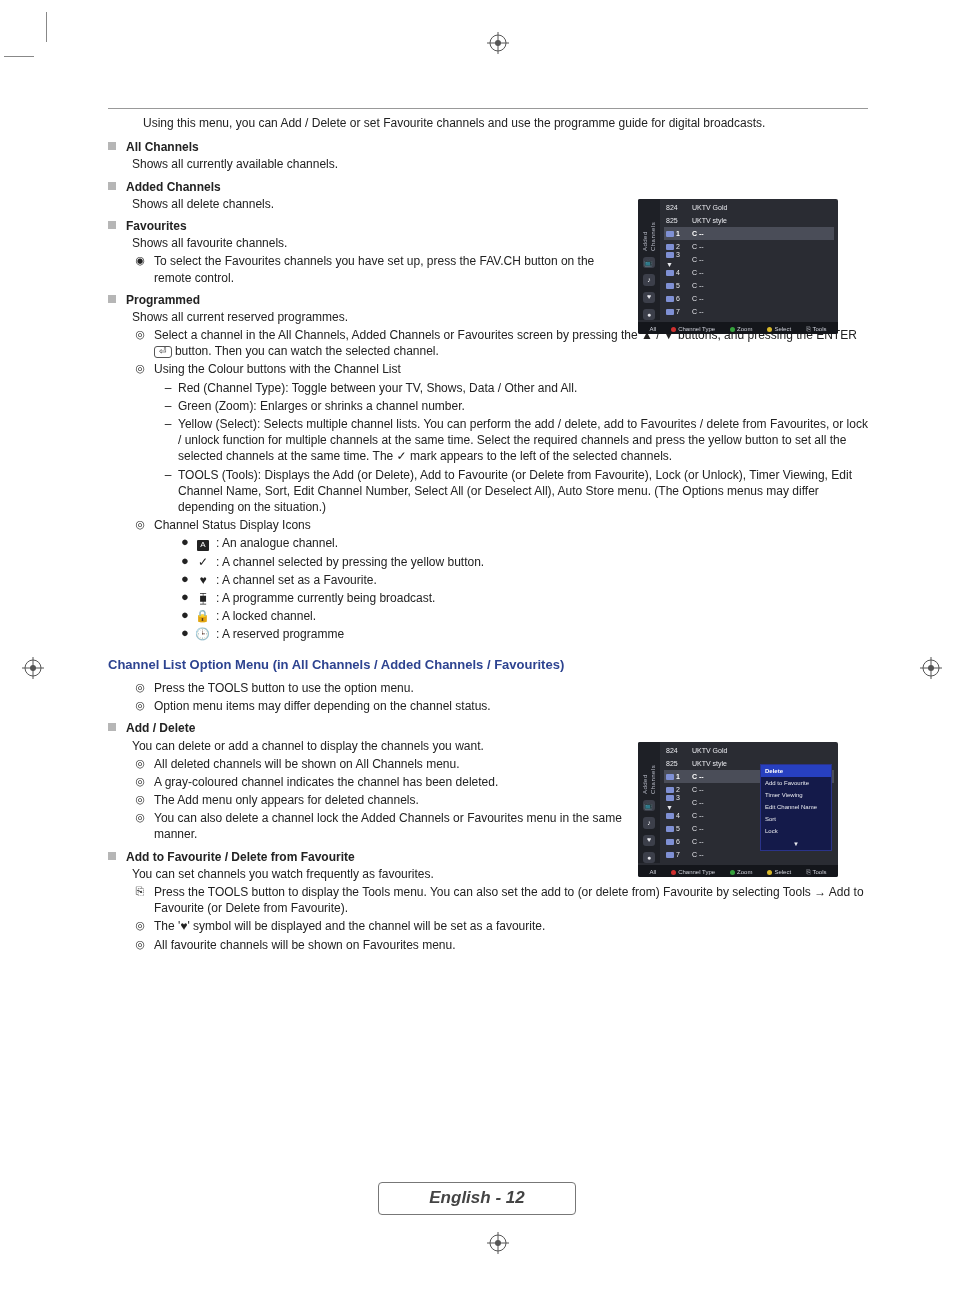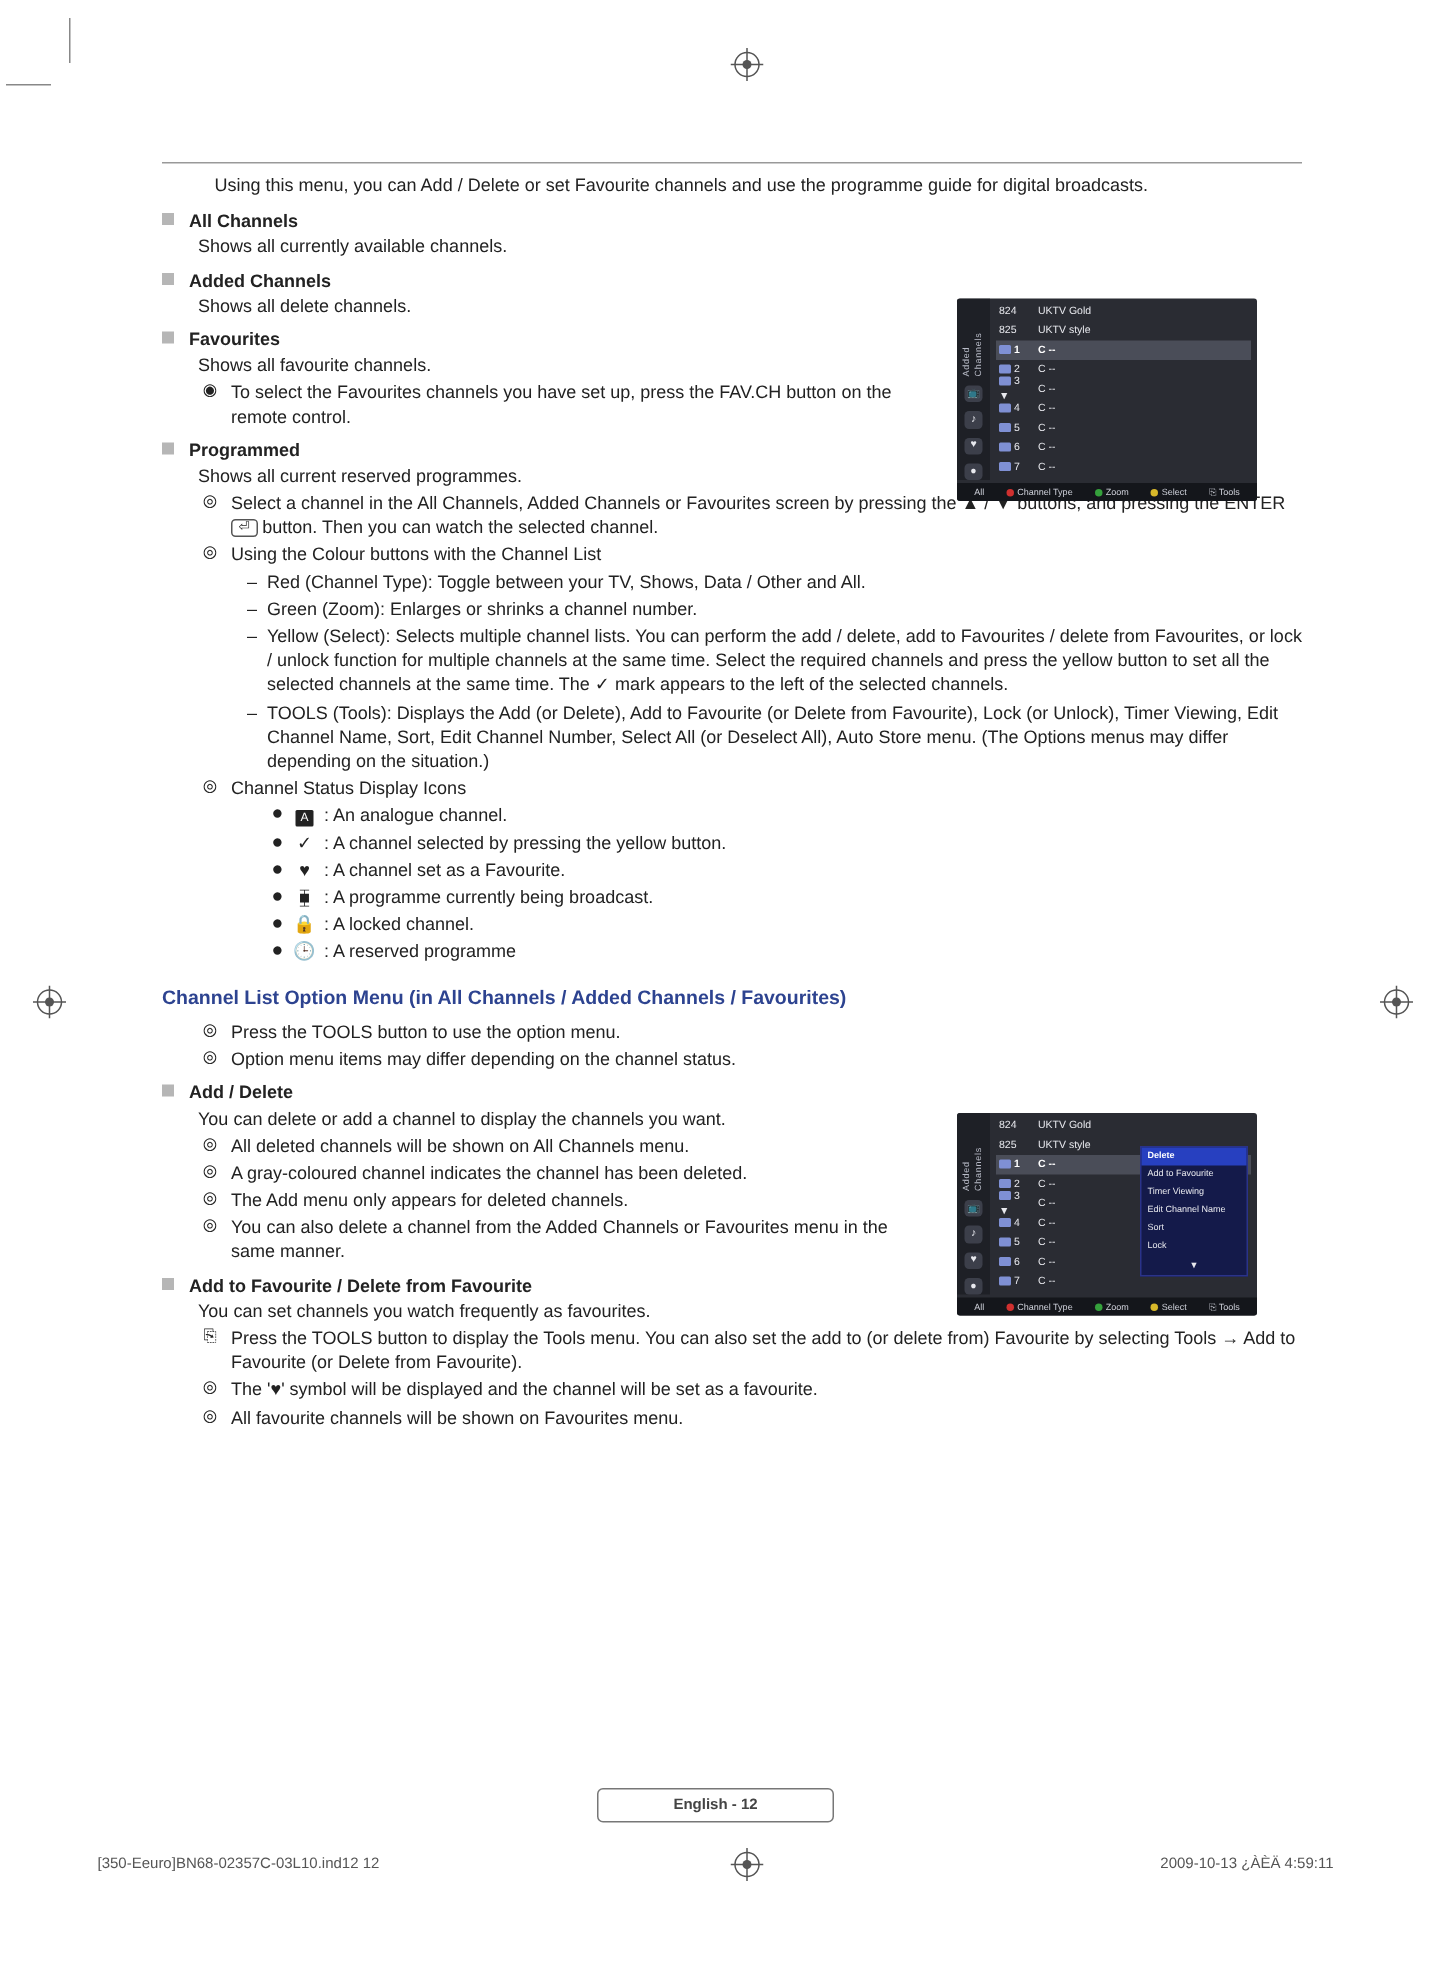--- a/index.html
+++ b/index.html
@@ -150,23 +150,24 @@
   .pagenum {
     position: absolute;
     left: 0; right: 0;
     bottom: 60px;
     display: flex; justify-content: center;
   }
   .pagenum .box {
     border: 1px solid #777;
     border-radius: 4px;
     padding: 4px 50px;
-    font-size: 10px;
+    font-size: 17px;
     font-weight: bold;
     color: #444;
+    font-style: italic;
   }
   .foot {
     position: absolute;
     left: 25px; right: 25px;
     bottom: 26px;
     display: flex; justify-content: space-between;
     font-size: 10px;
     color: #555;
   }
 
@@ -354,21 +355,21 @@
     <div class="note-line">
         <div class="icon">◎</div>
         <div class="txt">A gray-coloured channel indicates the channel has been deleted.</div>
       </div>
     <div class="note-line">
         <div class="icon">◎</div>
         <div class="txt"><span>The </span><b>Add</b><span> menu only appears for deleted channels.</span></div>
       </div>
     <div class="note-line" style="max-width:490px;">
         <div class="icon">◎</div>
-        <div class="txt"><span>You can also delete a channel from the </span><b>Added Channels</b><span> or </span><b>Favourites</b><span> menu in the same manner.</span></div>
+        <div class="txt"><span>You can also delete a channel lock the </span><b>Added Channels</b><span> or </span><b>Favourites</b><span> menu in the same manner.</span></div>
       </div>
 
     <div class="sq-item">
       <div class="sq"></div>
       <div class="lbl">Add to Favourite / Delete from Favourite</div>
     </div>
     <div class="sub1">You can set channels you watch frequently as favourites.</div>
     <div class="note-line">
       <div class="icon">⎘</div>
       <div class="txt">
@@ -502,18 +503,14 @@
       <span><span class="fdot" style="background:#35a13c"></span><span>Zoom</span></span>
       <span><span class="fdot" style="background:#d8b82a"></span><span>Select</span></span>
       <span>⎘ <span>Tools</span></span>
     </div>
   </div>
 
   <div class="pagenum">
     <div class="box">English - 12</div>
   </div>
 
-  <div class="foot">
-    <span>[350-Eeuro]BN68-02357C-03L10.ind12   12</span>
-    <span>2009-10-13   ¿ÀÈÄ 4:59:11</span>
-  </div>
 
 </div>
 
 </body></html>

